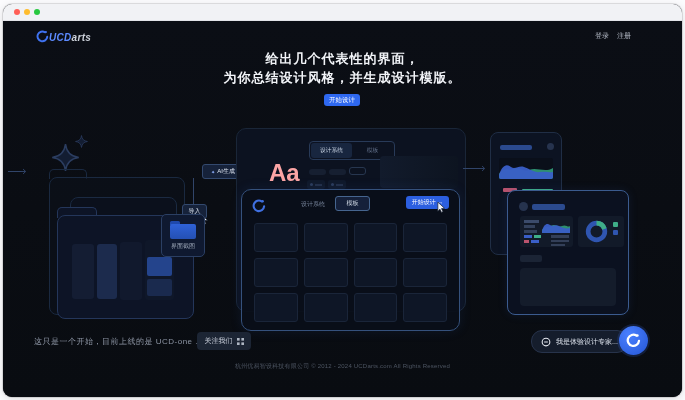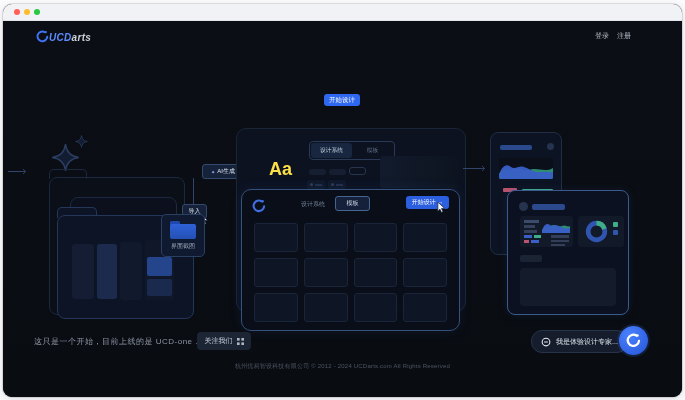--- a/index.html
+++ b/index.html
@@ -56,20 +56,22 @@
       <div class="abs logo" style="left:33px;top:6px;">
         <svg width="13" height="13" viewBox="0 0 20 20">
           <path d="M13.8 3.4 A7.5 7.5 0 1 0 17.3 10.5" fill="none" stroke="currentColor" stroke-width="3" stroke-linecap="round"></path>
           <circle cx="15.2" cy="3.2" r="1.7" fill="currentColor"></circle>
         </svg>
         <span><span class="logo-ucd">UCD</span><span class="logo-arts">arts</span></span>
       </div>
       <span class="abs navlink" style="left:592px;top:10px;">登录</span>
       <span class="abs navlink" style="left:614px;top:10px;">注册</span>
 
+      <div class="abs hero-line cjk" style="left:0;top:29px;">给出几个代表性的界面，</div>
+      <div class="abs hero-line cjk" style="left:0;top:48px;">为你总结设计风格，并生成设计模版。</div>
       <button class="abs cta" style="left:321px;top:73px;">开始设计</button>
 
       <svg class="abs" style="left:48px;top:122px;" width="29" height="29" viewBox="0 0 24 24">
         <path d="M12 1 C12.8 7.5 16.5 11.2 23 12 C16.5 12.8 12.8 16.5 12 23 C11.2 16.5 7.5 12.8 1 12 C7.5 11.2 11.2 7.5 12 1 Z" fill="#131d32" stroke="#2b3d60" stroke-width="1.2"></path>
       </svg>
       <svg class="abs" style="left:72px;top:114px;" width="13" height="13" viewBox="0 0 24 24">
         <path d="M12 1 C12.8 7.5 16.5 11.2 23 12 C16.5 12.8 12.8 16.5 12 23 C11.2 16.5 7.5 12.8 1 12 C7.5 11.2 11.2 7.5 12 1 Z" fill="#131d32" stroke="#2b3d60" stroke-width="1.4"></path>
       </svg>
 
       <div class="abs line" style="left:5px;top:150px;width:13px;height:1px;"></div>
@@ -111,21 +113,21 @@
         <div class="abs" style="left:8px;top:6px;width:10px;height:4px;background:#1f49ac;border-radius:1.5px 1.5px 0 0;"></div>
         <div class="abs" style="left:8px;top:9px;width:26px;height:15px;background:linear-gradient(180deg,#2f62d8,#2450b4);border-radius:2px;"></div>
         <div class="abs" style="left:0;top:27px;width:100%;text-align:center;font-size:6px;color:#9aa5b6;">界面截图</div>
       </div>
 
       <div class="abs card" style="left:233px;top:107px;width:228px;height:182px;background:#0c1220;border:1px solid #1a2638;border-radius:10px;">
         <div class="tabbar abs" style="left:72px;top:12px;width:82px;height:15px;padding:1px;">
           <div class="tab active">设计系统</div>
           <div class="tab">模板</div>
         </div>
-        <div class="abs" style="left:32px;top:30px;font-size:18px;font-weight:700;color:#fde047;">Aa</div>
+        <div class="abs" style="left:32px;top:30px;font-size:24px;font-weight:700;color:#fca5a5;">Aa</div>
         <div class="abs" style="left:72px;top:40px;width:17px;height:6px;background:#161f31;border-radius:3px;"></div>
         <div class="abs" style="left:92px;top:40px;width:17px;height:6px;background:#161f31;border-radius:3px;"></div>
         <div class="abs" style="left:112px;top:38px;width:15px;height:6px;border:1px solid #27364f;border-radius:3px;"></div>
         <div class="abs" style="left:70px;top:51px;width:18px;height:9px;background:#10192a;border-radius:2px;">
             <span style="position:absolute;left:3px;top:3px;width:3px;height:3px;border-radius:50%;background:#2c3c5c;"></span>
             <span style="position:absolute;left:8px;top:3.5px;width:7px;height:2px;background:#232f48;"></span>
           </div>
         <div class="abs" style="left:91px;top:51px;width:18px;height:9px;background:#10192a;border-radius:2px;">
             <span style="position:absolute;left:3px;top:3px;width:3px;height:3px;border-radius:50%;background:#2c3c5c;"></span>
             <span style="position:absolute;left:8px;top:3.5px;width:7px;height:2px;background:#232f48;"></span>

